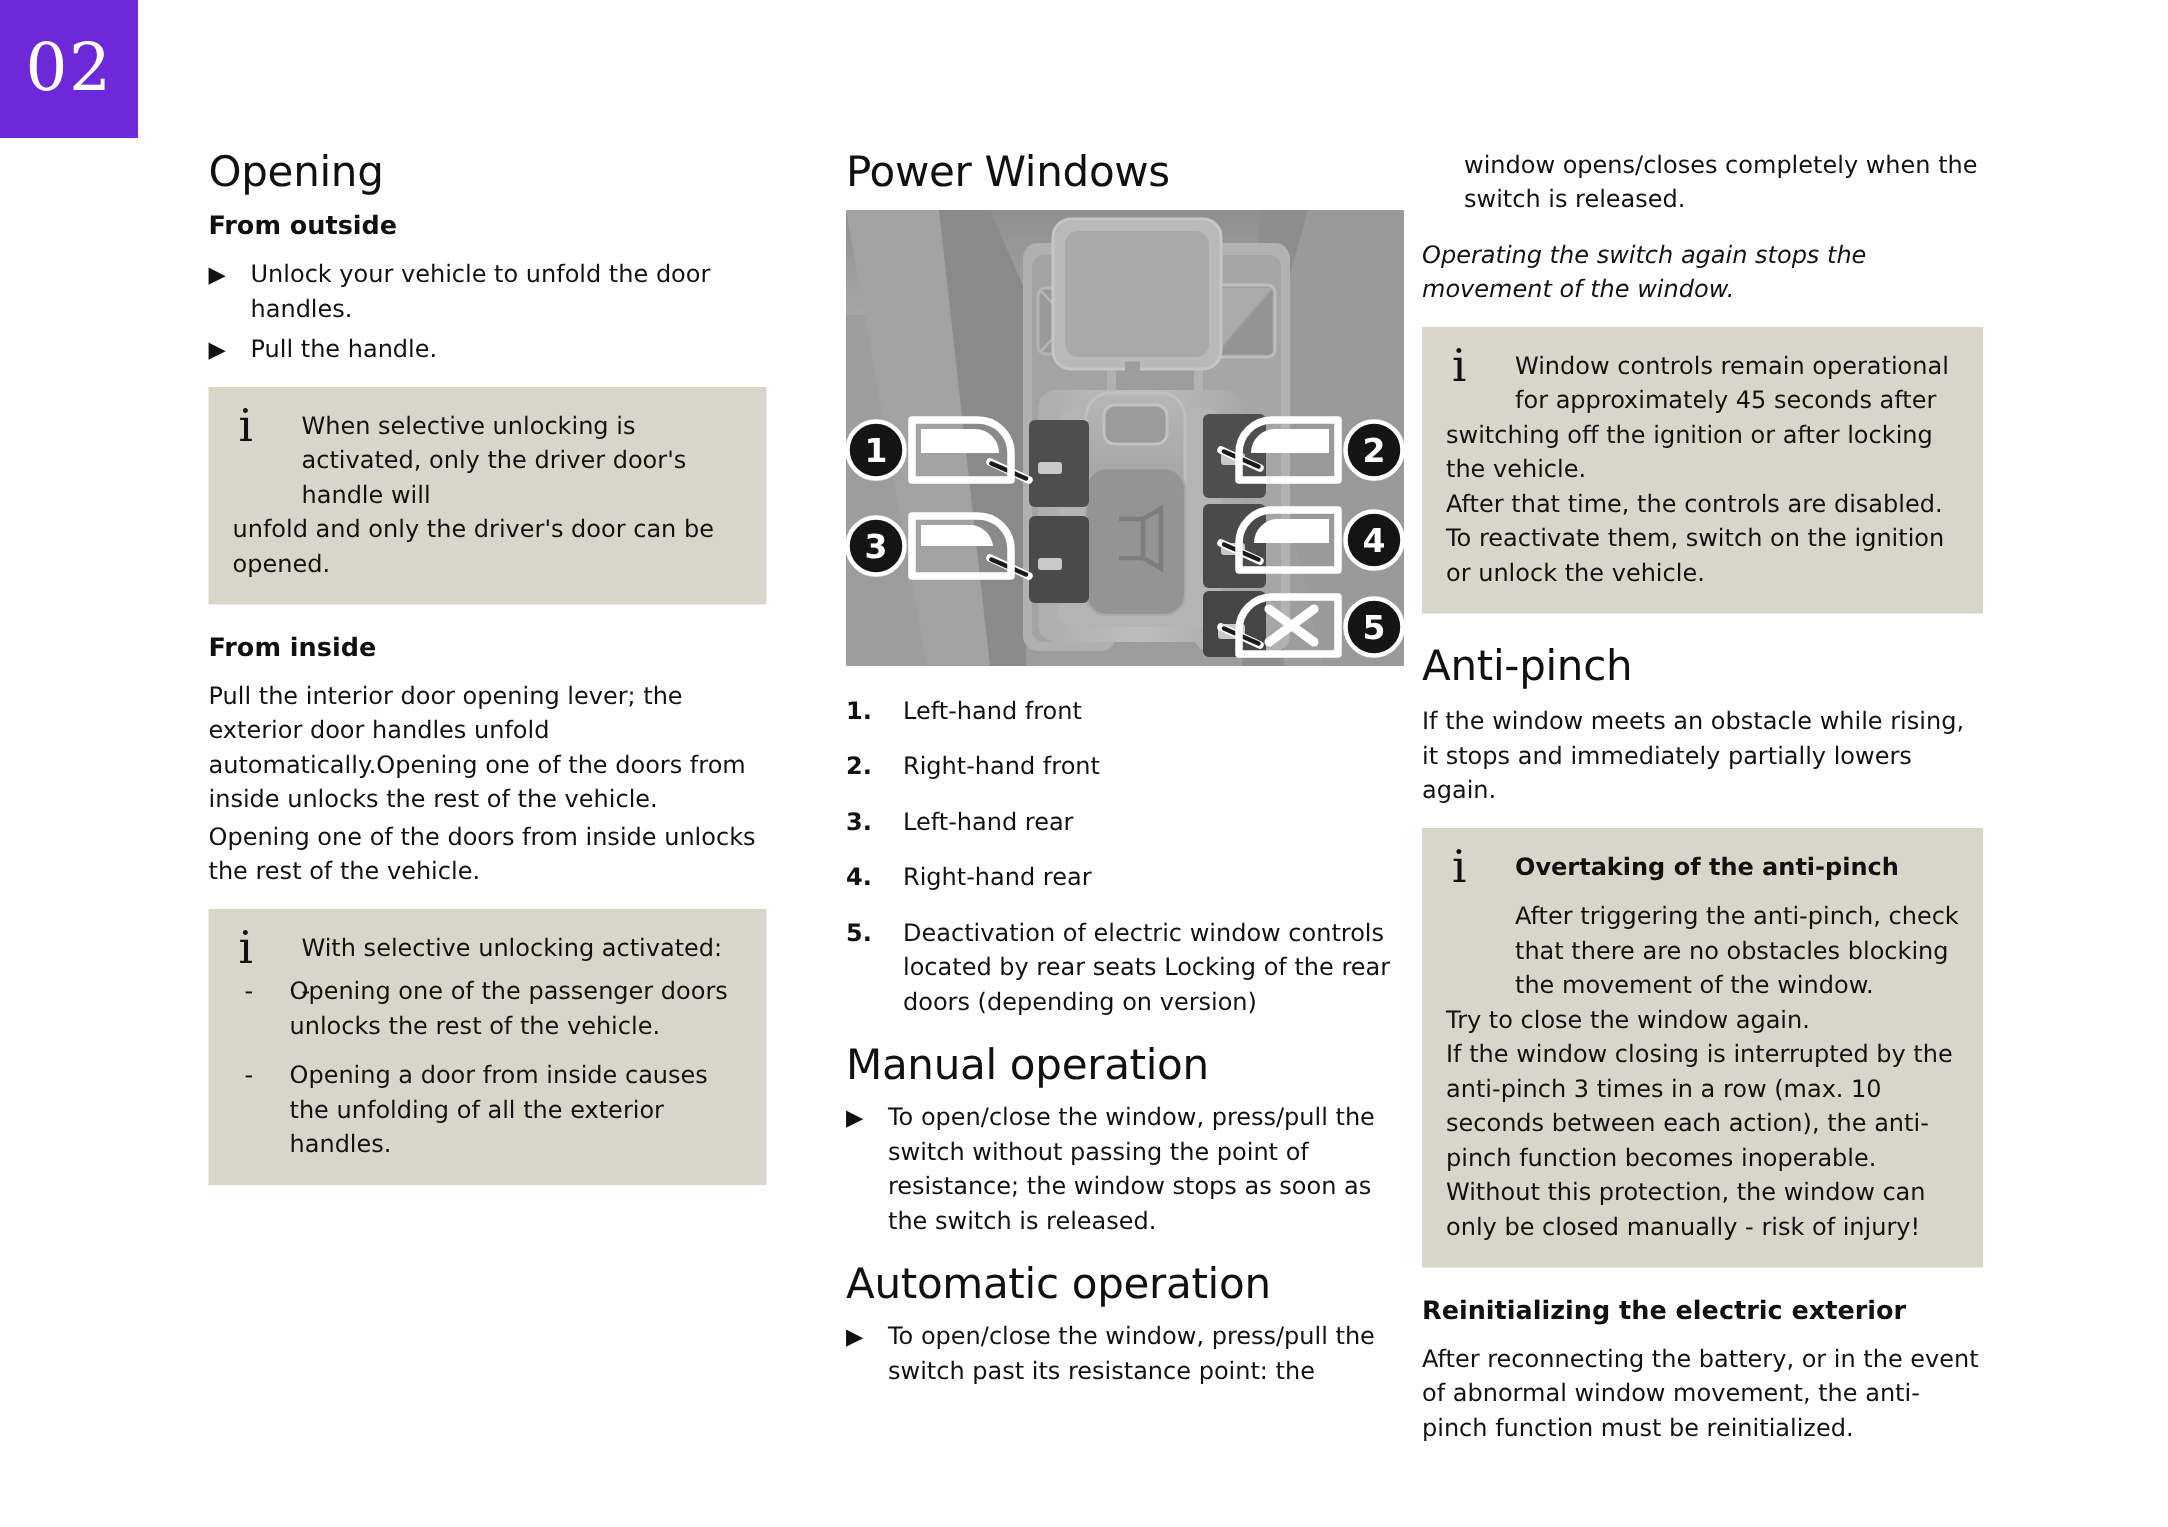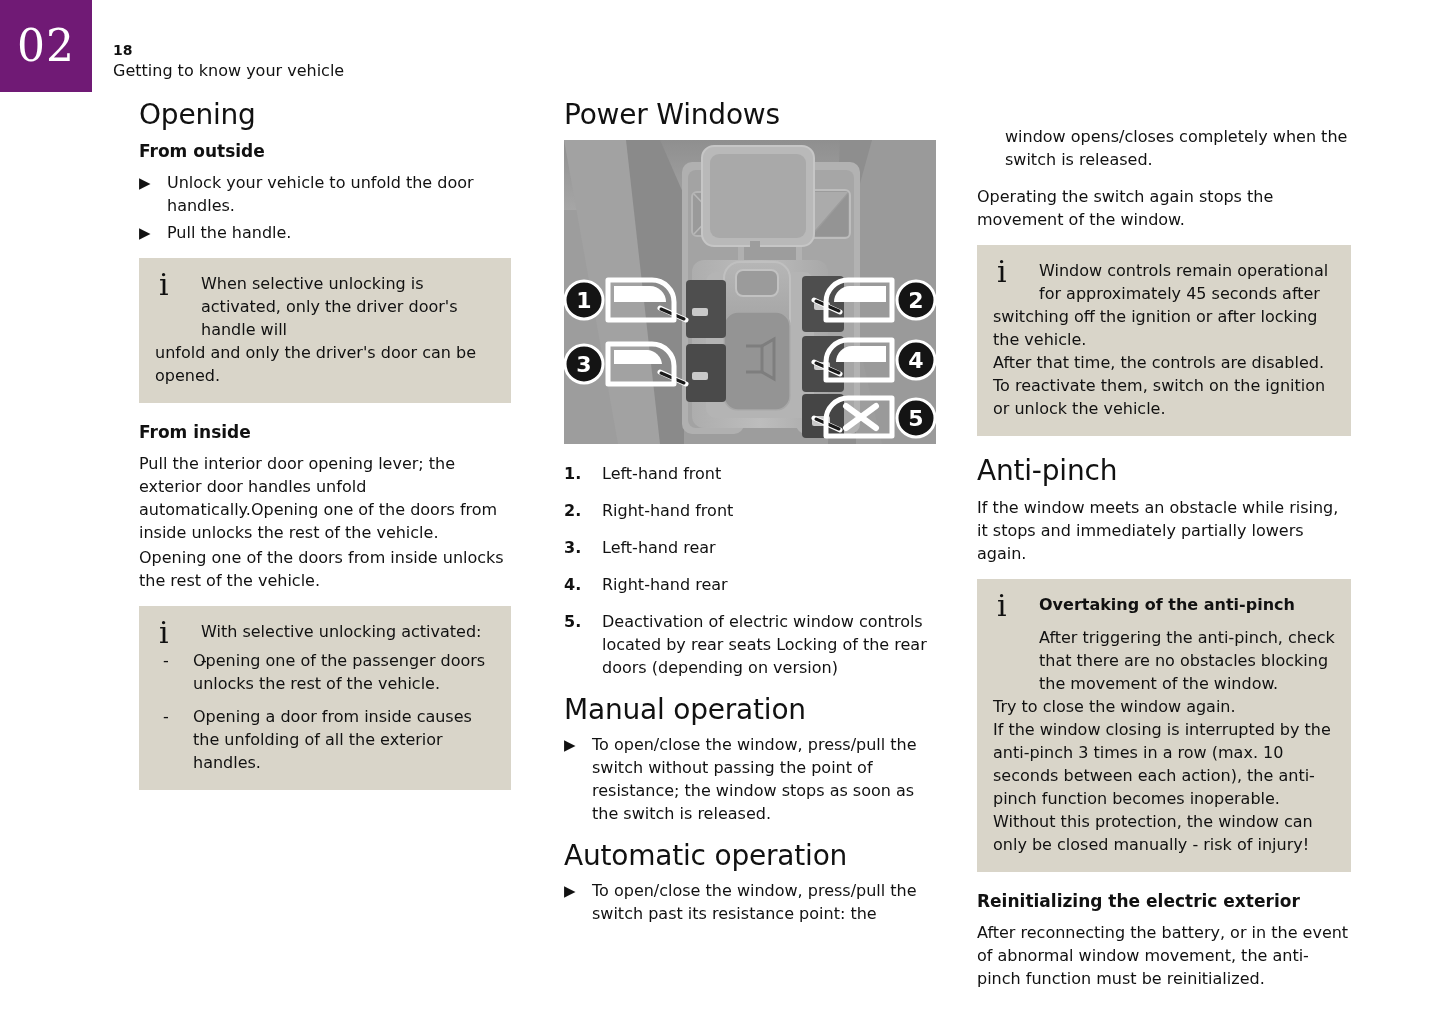--- a/index.html
+++ b/index.html
@@ -9,39 +9,39 @@
     font-family:"DejaVu Sans", sans-serif;
     color:#111111;
     overflow:hidden;
     position:relative;
   }
   .page{position:relative;width:1445px;height:1018px;}
 
   
   .chapter-tab{
     position:absolute;left:0;top:0;width:92px;height:92px;
-    background:#701a75;
+    background:#6d28d9;
     display:flex;align-items:center;justify-content:center;
   }
   .chapter-tab .num{
     font-family:"DejaVu Serif", serif;
     font-size:44px;color:#ffffff;line-height:1;letter-spacing:1px;
   }
 
   
   .running-head{position:absolute;left:113px;top:41px;}
   .running-head .pageno{font-size:14px;font-weight:bold;line-height:19px;}
   .running-head .chaptitle{font-size:16px;line-height:22px;}
 
   
   .cols{position:absolute;left:0;top:98px;width:1199px;height:910px;}
   .col{position:absolute;top:0;}
   .col1{left:139px;width:372px;}
   .col2{left:564px;width:374px;}
-  .col3{left:977px;width:374px;margin-top:27px;}
+  .col3{left:948px;width:374px;}
 
   
   h1.sec{
     font-size:28px;font-weight:400;line-height:34px;
     margin:0 0 8px 0;letter-spacing:-0.2px;
   }
   h1.sec.tight{margin-bottom:6px;}
   h2.sub{
     font-size:17px;font-weight:bold;line-height:23px;margin:0 0 8px 0;
   }
@@ -108,24 +108,20 @@
 </style>
 </head>
 <body>
 
 <div class="page">
 
   <div class="chapter-tab">
     <span class="num">02</span>
   </div>
 
-  <div class="running-head">
-    <div class="pageno">18</div>
-    <div class="chaptitle">Getting to know your vehicle</div>
-  </div>
 
   <div class="cols">
 
     <div class="col col1">
 
       <h1 class="sec">Opening</h1>
 
       <h2 class="sub">From outside</h2>
 
       <ul class="arrows">
@@ -340,21 +336,21 @@
           <span>To open/close the window, press/pull the switch past its resistance point: the</span>
         </li>
       </ul>
 
     </div>
 
     <div class="col col3">
 
       <p class="body" style="padding-left:28px;">window opens/closes completely when the switch is released.</p>
 
-      <p class="body gap" style="margin-top:14px;">Operating the switch again stops the movement of the window.</p>
+      <p class="body gap" style="margin-top:14px;font-style:italic;">Operating the switch again stops the movement of the window.</p>
 
       <div class="infobox">
         <span class="ico">i</span>
         <p class="lead">Window controls remain operational for approximately 45 seconds after</p>
         <p class="flow" style="white-space:pre-line;">switching off the ignition or after locking the vehicle.
 After that time, the controls are disabled.
 To reactivate them, switch on the ignition or unlock the vehicle.</p>
       </div>
 
       <h1 class="sec">Anti-pinch</h1>

